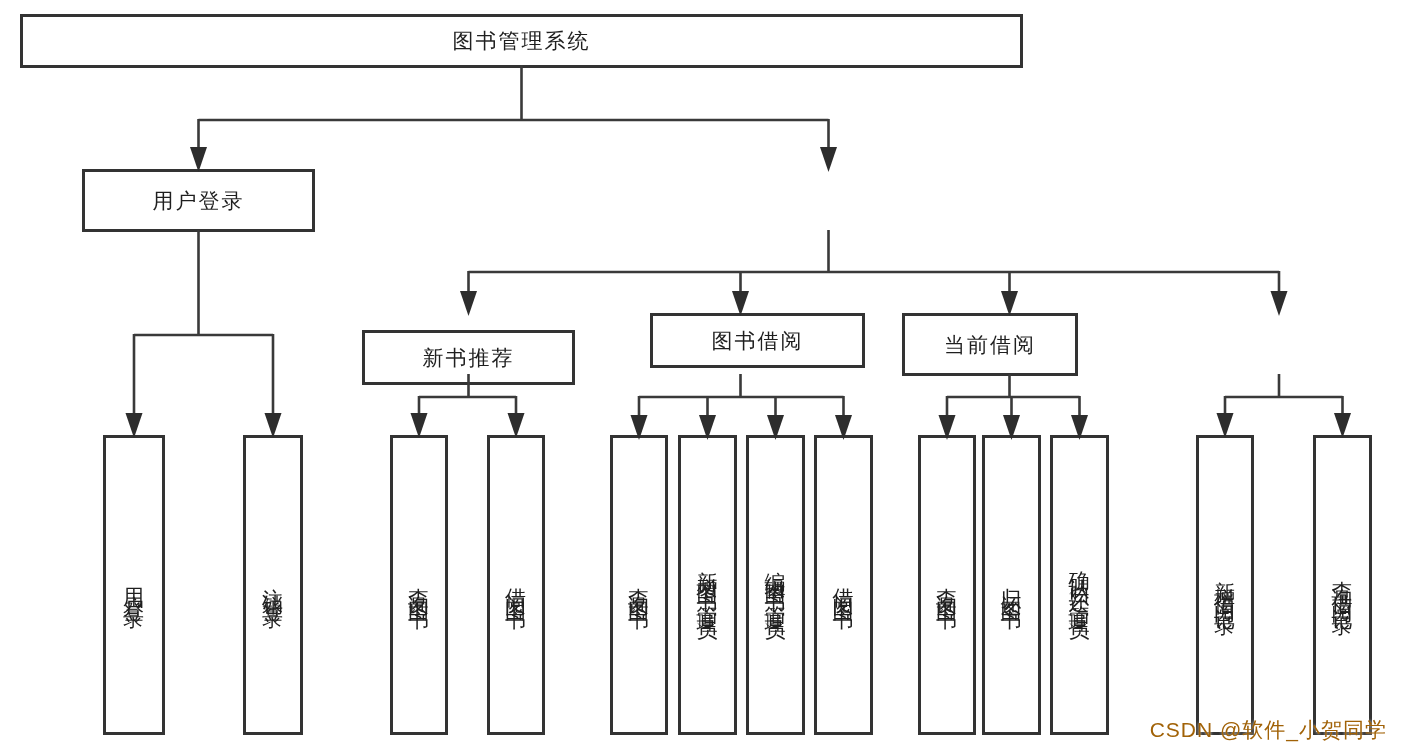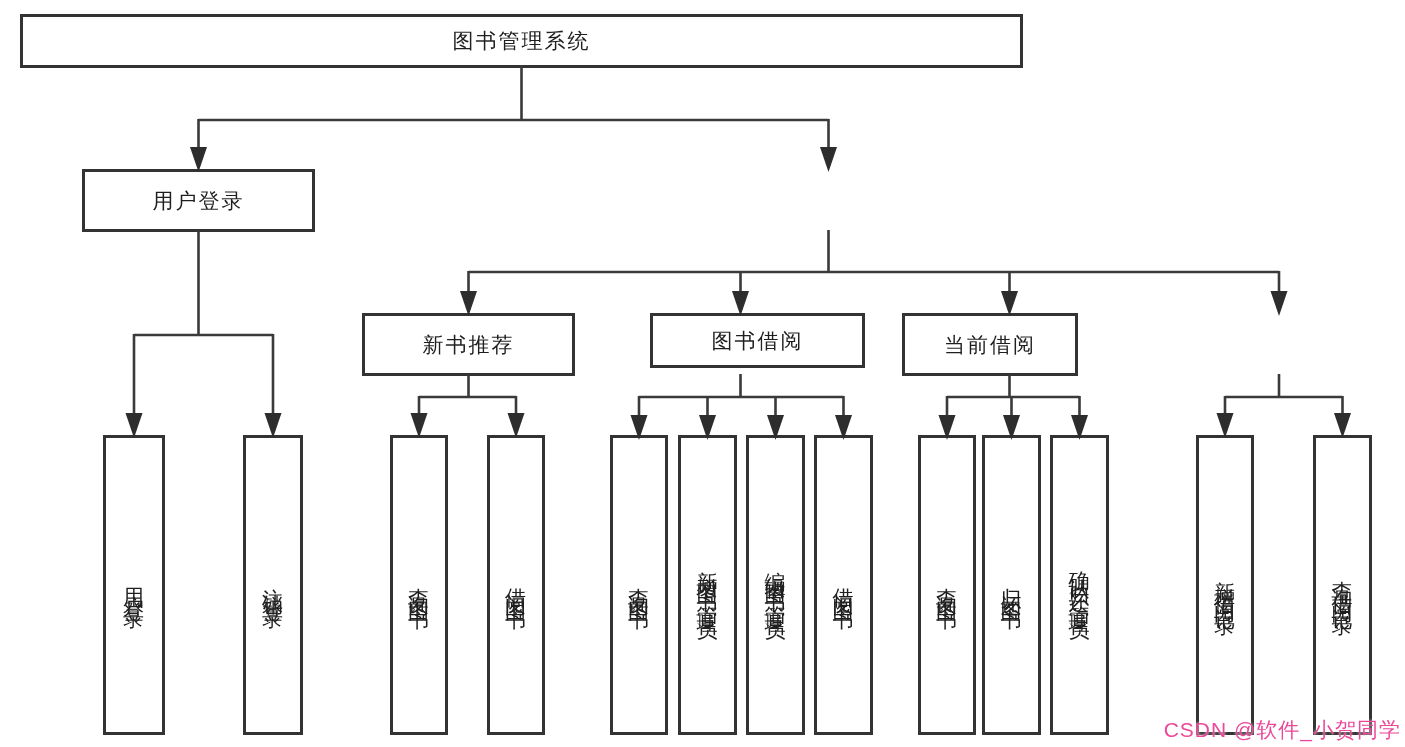--- a/index.html
+++ b/index.html
@@ -34,38 +34,38 @@
     font-size:21px; line-height:1;
     letter-spacing:7px;
     color:#1f1f1f;
   }
   svg.connectors {
     position:absolute; left:0; top:0;
     z-index:3; pointer-events:none;
   }
   .watermark {
     position:absolute;
-    right:4px; bottom:3px;
+    right:18px; bottom:3px;
     font-size:21px;
-    color:#ec4899;
+    color:#a16207;
     letter-spacing:1px;
     text-shadow:0 0 3px rgba(255,255,255,0.85);
     z-index:4;
   }
 </style>
 </head>
 <body>
 
 <div class="canvas">
 
   <div class="hbox" style="left:20px;top:14px;width:1003px;height:54px">图书管理系统</div>
 
   <div class="hbox" style="left:82px;top:169px;width:233px;height:63px">用户登录</div>
 
-  <div class="hbox" style="left:362px;top:313px;width:213px;height:63px">新书推荐</div>
+  <div class="hbox" style="left:362px;top:330px;width:213px;height:55px">新书推荐</div>
   <div class="hbox" style="left:650px;top:313px;width:215px;height:55px">图书借阅</div>
   <div class="hbox" style="left:902px;top:313px;width:176px;height:63px">当前借阅</div>
 
   <div class="vbox" style="left:103px;width:62px">
     <span class="vtext">用户登录</span>
   </div>
   <div class="vbox" style="left:243px;width:60px">
     <span class="vtext">注销登录</span>
   </div>
 

